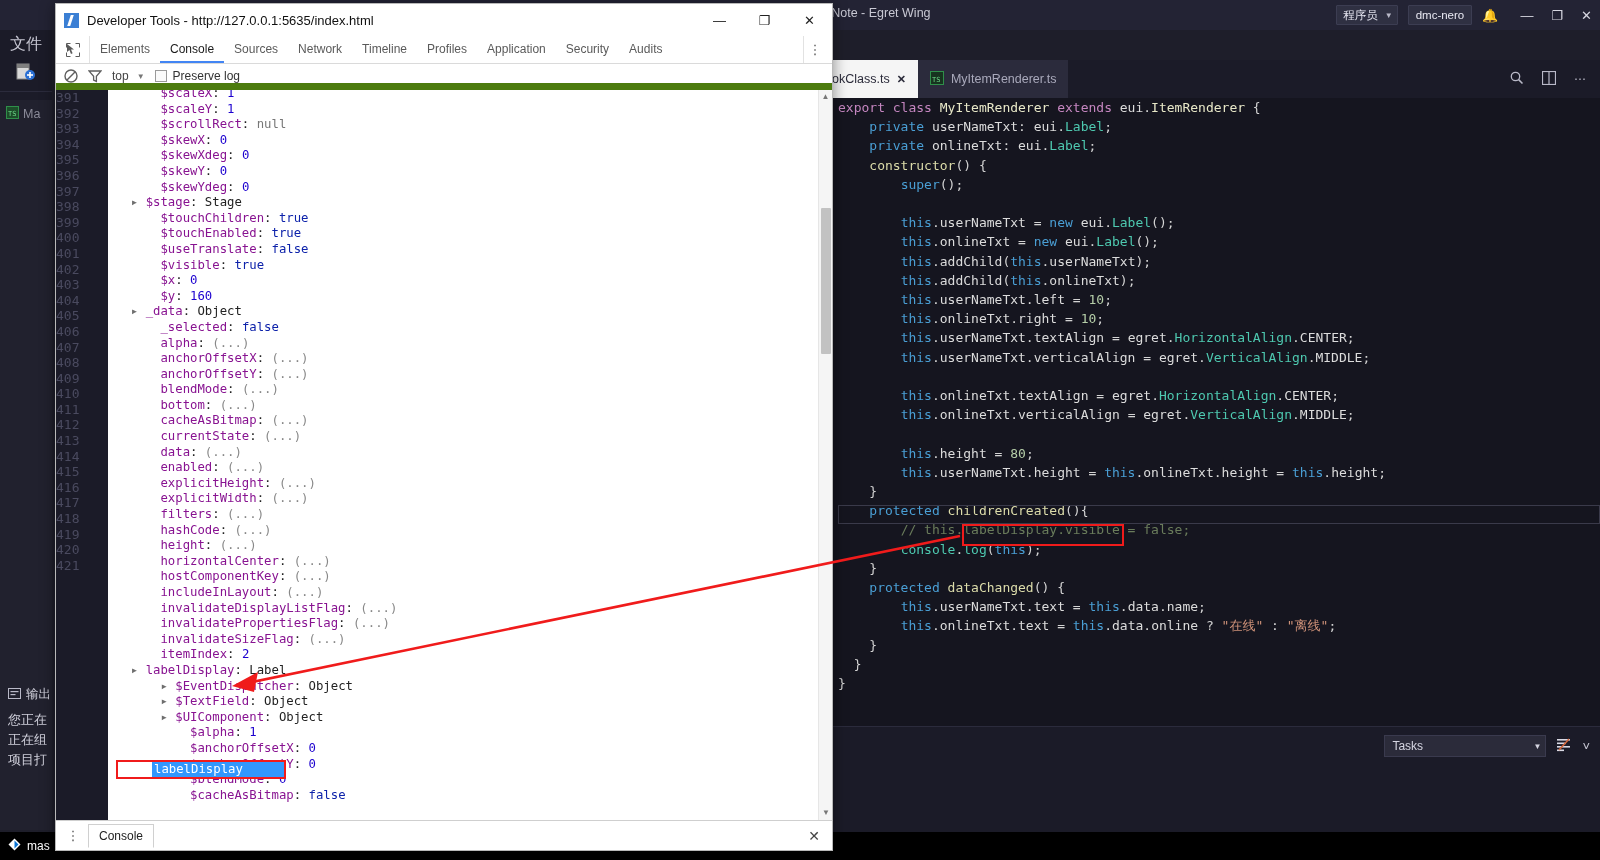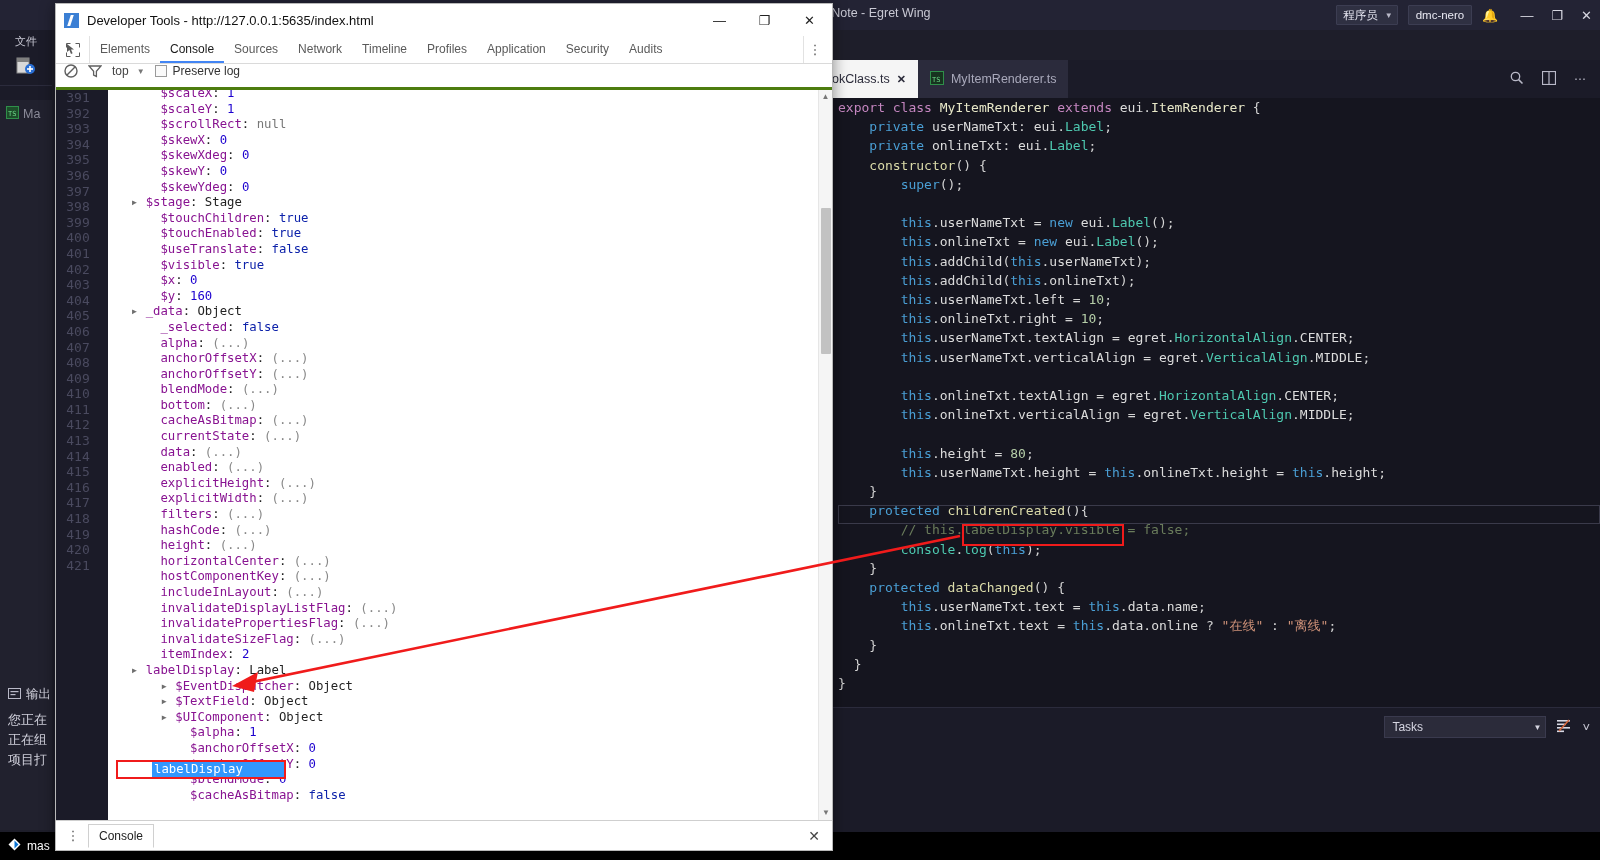--- a/index.html
+++ b/index.html
@@ -40,21 +40,21 @@
   }
   .bell{ color:#dcdce6; font-size:13px; }
   .wincaps{ display:flex; align-items:center; gap:18px; margin-left:12px; color:#d8d8e2; }
   .wincaps span{ font-size:13px; line-height:1; }
 
   
   .wing-left{
     position:absolute; left:0; top:30px; width:52px; bottom:30px;
     background:#1b1b28;
   }
-  .wl-label{ color:#c6c6d2; font-size:11px; text-align:center; padding-top:4px; }
+  .wl-label{ color:#c6c6d2; font-size:16px; text-align:center; padding-top:4px; }
   .wl-icon{ display:flex; justify-content:center; padding-top:8px; }
   .wl-divider{ height:1px; background:#2b2b3c; margin:10px 0 0 0; }
 
   .wing-explorer{
     position:absolute; left:0; top:100px; width:52px; bottom:30px;
     background:#21212e; color:#8b8b99; font-size:12.5px;
     padding:4px 6px; overflow:hidden; white-space:nowrap;
   }
   .wing-exp-row{ padding:2px 0; display:flex; align-items:center; gap:4px; }
 
@@ -119,21 +119,21 @@
   .meth{ color:#4ec9b0; }
   .w  { color:#dcdcdc; }
 
   .cur-line-box{
     position:absolute; left:838px; top:505px; width:762px; height:19px;
     border:1px solid #3a3a4a;
   }
 
   
   .wing-panel{
-    position:absolute; left:820px; bottom:28px; right:0; height:125px;
+    position:absolute; left:820px; bottom:28px; right:0; height:106px;
     background:#1b1b28; border-top:1px solid #2b2b3c;margin-top:44px;
   }
   .tasks-row{
     position:absolute; right:10px; top:8px; display:flex; align-items:center; gap:10px;
   }
   .tasks-select{
     width:162px; height:22px; background:#2b2b3a; border:1px solid #3a3a4e;
     color:#d6d6e2; font-size:12px; display:flex; align-items:center;
     padding:0 4px 0 7px;
   }
@@ -177,36 +177,36 @@
   .dt-tab{
     padding:0 10px; display:flex; align-items:center;
     font-size:12px; color:#5a5a5a; border-bottom:2px solid transparent;
   }
   .dt-tab.active{ color:#1a1a1a; border-bottom-color:#4285f4; }
   .dt-tabs-right{ margin-left:auto; display:flex; align-items:center; padding-right:6px;
                   border-left:1px solid #e2e2e2; }
   .kebab{ width:22px; text-align:center; color:#555; font-size:13px; letter-spacing:0; }
 
   .dt-toolbar{
-    height:26px; border-bottom:3px solid #4d7c0f; display:flex; align-items:flex-start;
+    height:26px; border-bottom:7px solid #4d7c0f; display:flex; align-items:flex-end;
     gap:10px; padding:0 8px; flex:0 0 26px; background:#fff;
   }
   .tb-ico{ color:#5f5f5f; font-size:13px; display:flex; align-items:center; }
   .ctx-sel{ display:flex; align-items:center; gap:8px; font-size:12px; color:#444; }
   .ctx-caret{ font-size:8px; color:#777; }
   .preserve{ display:flex; align-items:center; gap:6px; font-size:12px; color:#333; }
   .chk{ width:12px; height:12px; border:1px solid #9a9a9a; background:#fafafa; }
 
   .dt-body{ flex:1 1 auto; position:relative; overflow:hidden; background:#fff; }
 
   .dt-gutter{
     position:absolute; left:0; top:0; width:52px; bottom:0;
     background:#1b1b28; color:#4a4a5f;
     font-family:"DejaVu Sans Mono","Liberation Mono",monospace;
-    font-size:13px; line-height:15.6px; text-align:center; padding:0 8px 0 0;
+    font-size:13px; line-height:15.6px; text-align:left; padding:0 8px 0 0;
   }
   .dt-gutter div{ height:15.6px; }
 
   pre.props{
     position:absolute; left:60px; top:-4px; margin:0;
     font-family:"DejaVu Sans Mono","Liberation Mono",monospace;
     font-size:12.3px; line-height:15.6px; white-space:pre; color:#881391;
   }
   .pv-num{ color:#1c00cf; }
   .pv-bool{ color:#0d22aa; }

